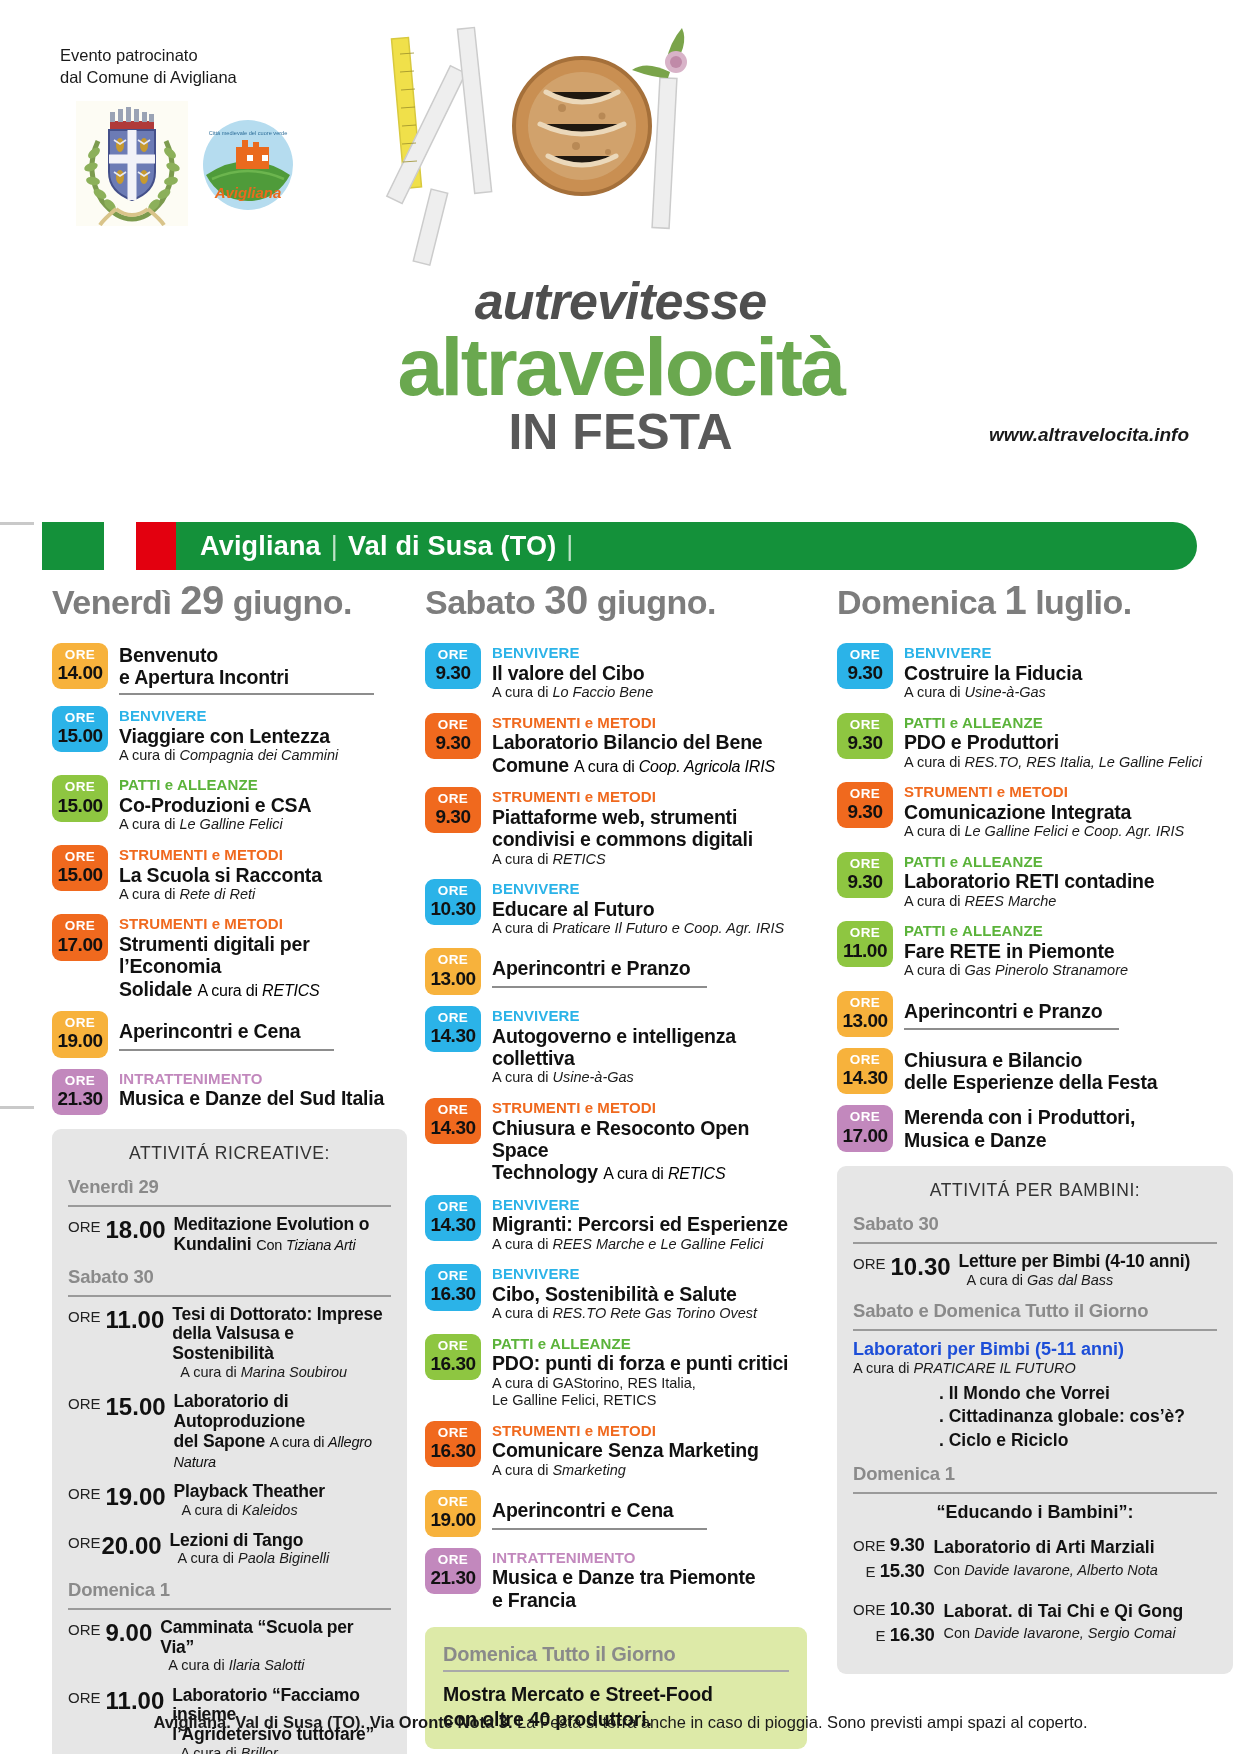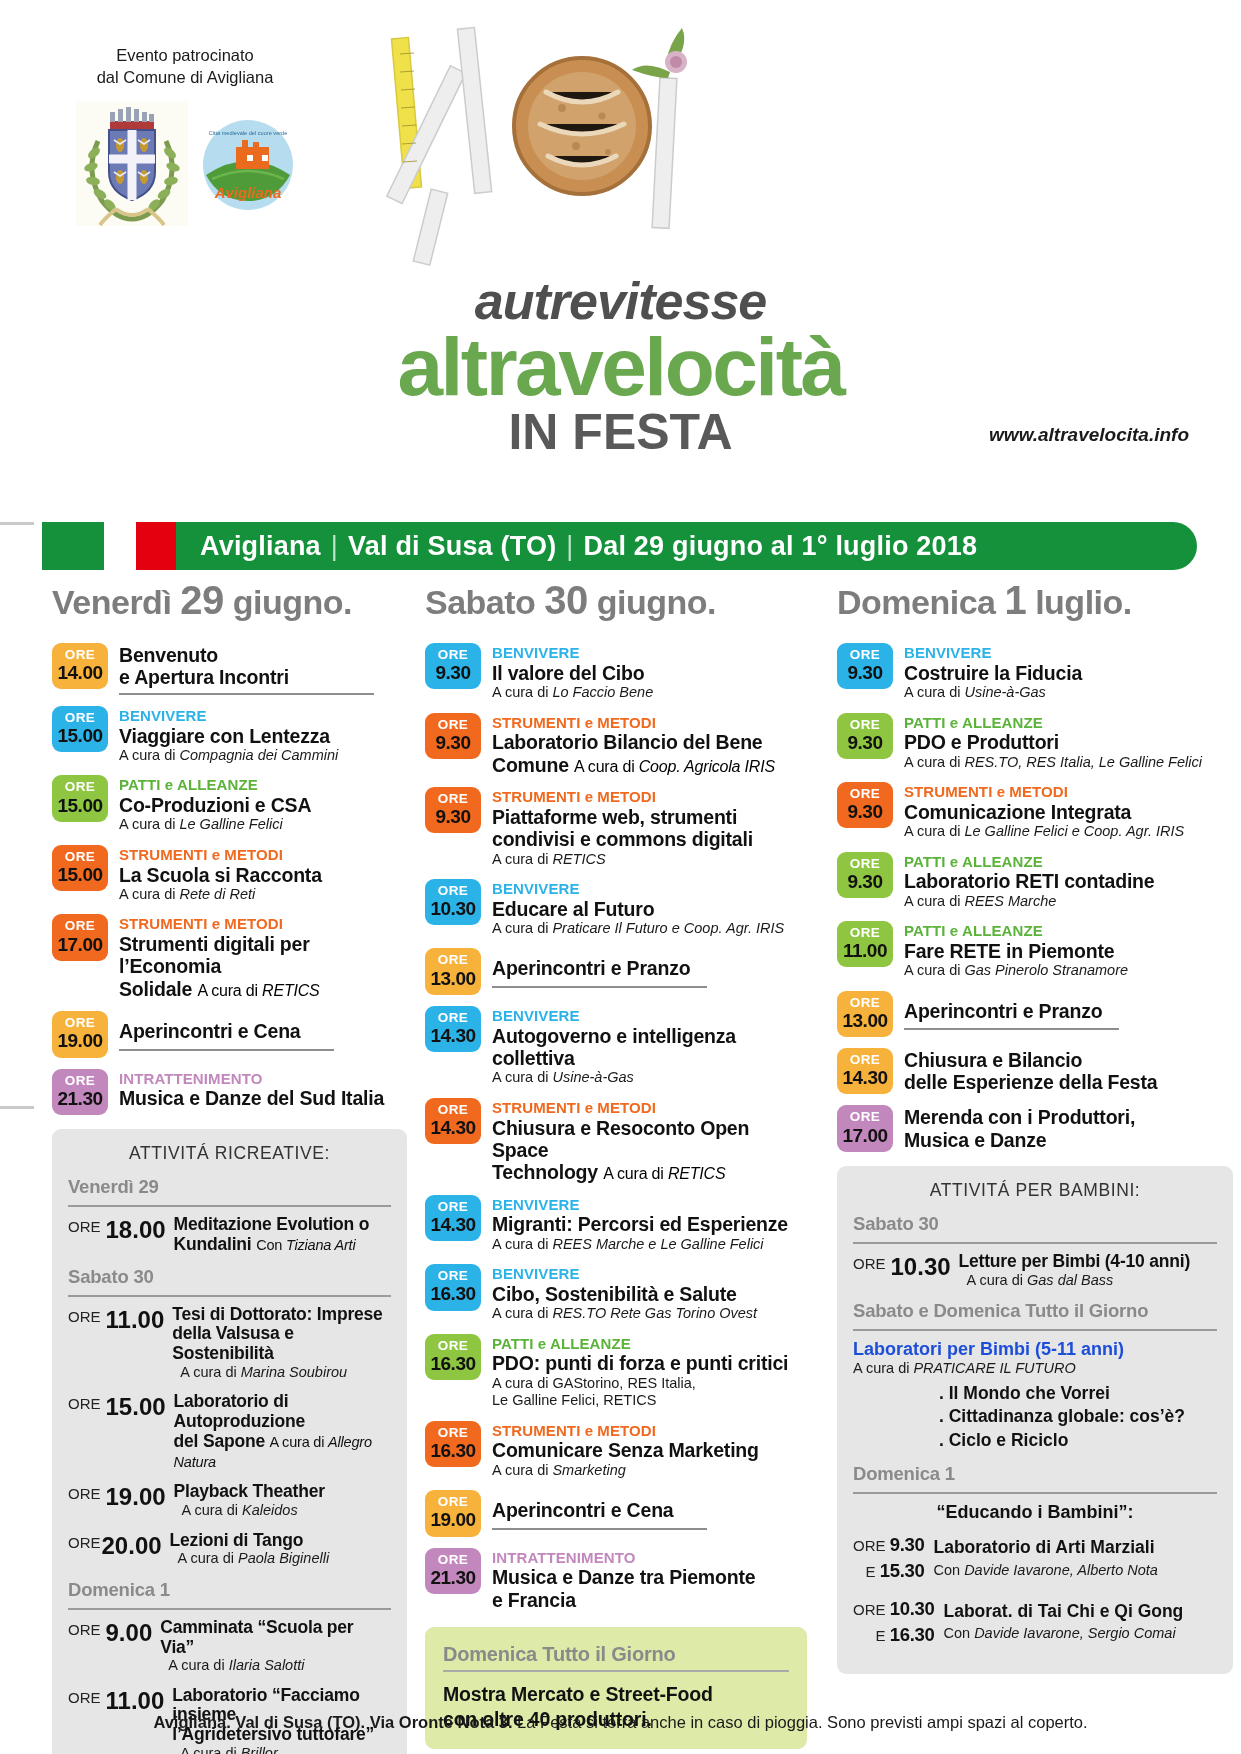--- a/index.html
+++ b/index.html
@@ -8,21 +8,21 @@
     font-family: "Liberation Sans", sans-serif;
     background:#ffffff;
     color:#1a1a1a;
     position:relative;
     overflow:hidden;
   }
   
   .header { position:relative; height:470px; }
   .patron {
     position:absolute; left:60px; top:45px; width:250px;
-    text-align:center;
+    text-align:left;
   }
   .patron-text { font-size:16.5px; line-height:1.32; color:#1a1a1a; }
   .logos { display:flex; justify-content:center; align-items:flex-start; gap:14px; margin-top:12px; }
   .crest { width:112px; height:125px; background:#fdfcf4; position:relative; }
   .crest svg { display:block; }
   .aviglogo { width:92px; height:92px; margin-top:18px; }
 
   .noi-logo { position:absolute; left:370px; top:20px; width:380px; height:270px; }
 
   .tagline {
@@ -294,21 +294,20 @@
 
 <div class="banner-wrap">
   <div class="banner-green-tab"></div>
   <div class="banner-main"></div>
   <div class="banner-red"></div>
   <div class="banner-text">
     <span>Avigliana</span>
     <span class="sep">|</span>
     <span>Val di Susa (TO)</span>
     <span class="sep">|</span>
-    <span>Dal 29 giugno al 1° luglio 2018</span>
   </div>
 </div>
 
 <div class="cols" id="cols">
     <div class="col col1">
       <div class="day-title">Venerdì <span class="num">29</span> giugno.</div>
       <div>
         <div class="ev welcome">
           <div class="chip c-orange-l">
             <span class="ore">ORE</span>

